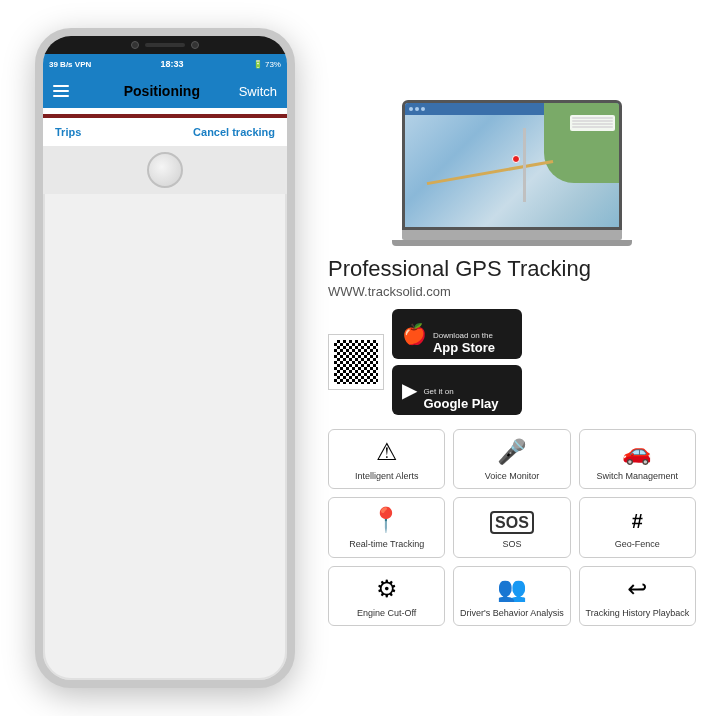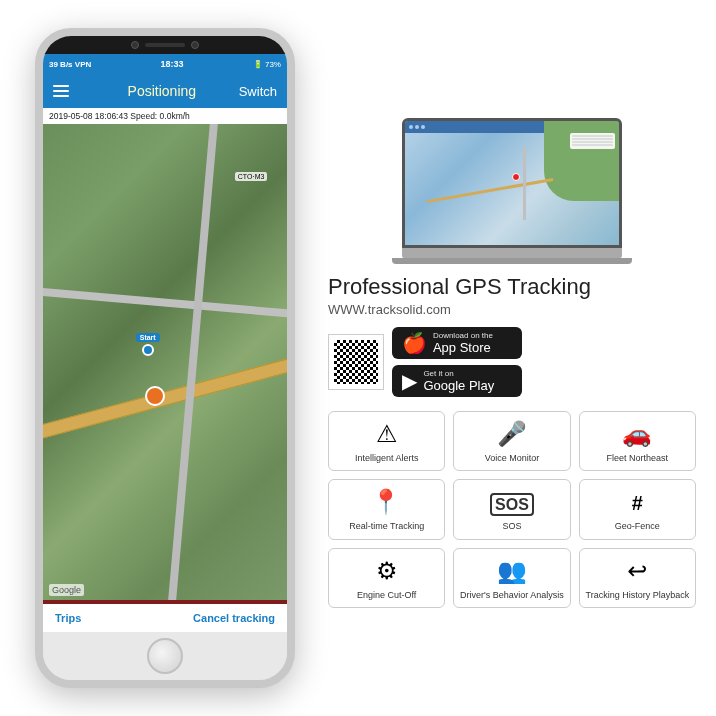--- a/index.html
+++ b/index.html
@@ -109,23 +109,23 @@
       gap: 3px;
     }
     .nav-menu span {
       display: block;
       width: 16px;
       height: 2px;
       background: #fff;
       border-radius: 1px;
     }
     .nav-title {
-      color: #fef9c3;
+      color: #000000;
       font-size: 14px;
-      font-weight: normal;
+      font-weight: bold;
       padding-left: 16px;
     }
     .nav-switch {
       color: #fff;
       font-size: 13px;
     }
     .info-bar {
       background: rgba(255,255,255,0.88);
       padding: 3px 6px;
       font-size: 8.5px;
@@ -418,28 +418,29 @@
       width: 130px;
       text-decoration: none;
     }
     .store-btn-icon {
       font-size: 20px;
       line-height: 1;
     }
     .store-btn-text {
       display: flex;
       flex-direction: column;
+      margin-top: 18px;
     }
     .store-btn-small {
       font-size: 8px;
       opacity: 0.85;
     }
     .store-btn-large {
       font-size: 13px;
-      font-weight: normal;
+      font-weight: bold;
     }
     .google-btn {
       background: #1a1a1a;
     }
 
     
     .feature-grid {
       display: grid;
       grid-template-columns: repeat(3, 1fr);
       gap: 8px;
@@ -512,37 +513,22 @@
         <div class="nav-menu">
           <span></span>
             <span></span>
             <span></span>
         </div>
         <span class="nav-title">Positioning</span>
         <span class="nav-switch">Switch</span>
       </div>
 
       <div class="info-bar">
-        <div>2019-05-08 18:06:43  Speed: 0.0km/h</div>
-      </div>
-
-      <div class="map-area">
-        <div class="map-bg">
-          <div class="road-main"></div>
-          <div class="road-side"></div>
-          <div class="road-v"></div>
-          <div class="map-marker">
-            <div class="marker-label">Start</div>
-            <div class="marker-dot"></div>
-          </div>
-          <div class="orange-marker"></div>
-          <div class="cto-label">CTO·M3</div>
-          <div class="google-logo">Google</div>
-        </div>
-      </div>
+      </div>
+
 
       <div class="bottom-bar">
         <span class="bottom-bar-trips">Trips</span>
         <span class="bottom-bar-cancel">Cancel tracking</span>
       </div>
 
       <div class="home-button-area">
         <div class="home-button"></div>
       </div>
     </div>
@@ -607,21 +593,21 @@
     <div class="feature-item">
     <div class="feature-icon">⚠</div>
     <div class="feature-label">Intelligent Alerts</div>
   </div>
         <div class="feature-item">
     <div class="feature-icon">🎤</div>
     <div class="feature-label">Voice Monitor</div>
   </div>
         <div class="feature-item">
     <div class="feature-icon">🚗</div>
-    <div class="feature-label">Fleet Northeast</div>
+    <div class="feature-label">Switch Management</div>
   </div>
         <div class="feature-item">
     <div class="feature-icon">📍</div>
     <div class="feature-label">Real-time Tracking</div>
   </div>
         <div class="feature-item">
     <div class="feature-icon"><span style="font-size:16px;font-weight:bold;font-family:Arial;color:#333;border:2px solid #333;padding:1px 3px;border-radius:4px;">SOS</span></div>
     <div class="feature-label">SOS</div>
   </div>
         <div class="feature-item">

